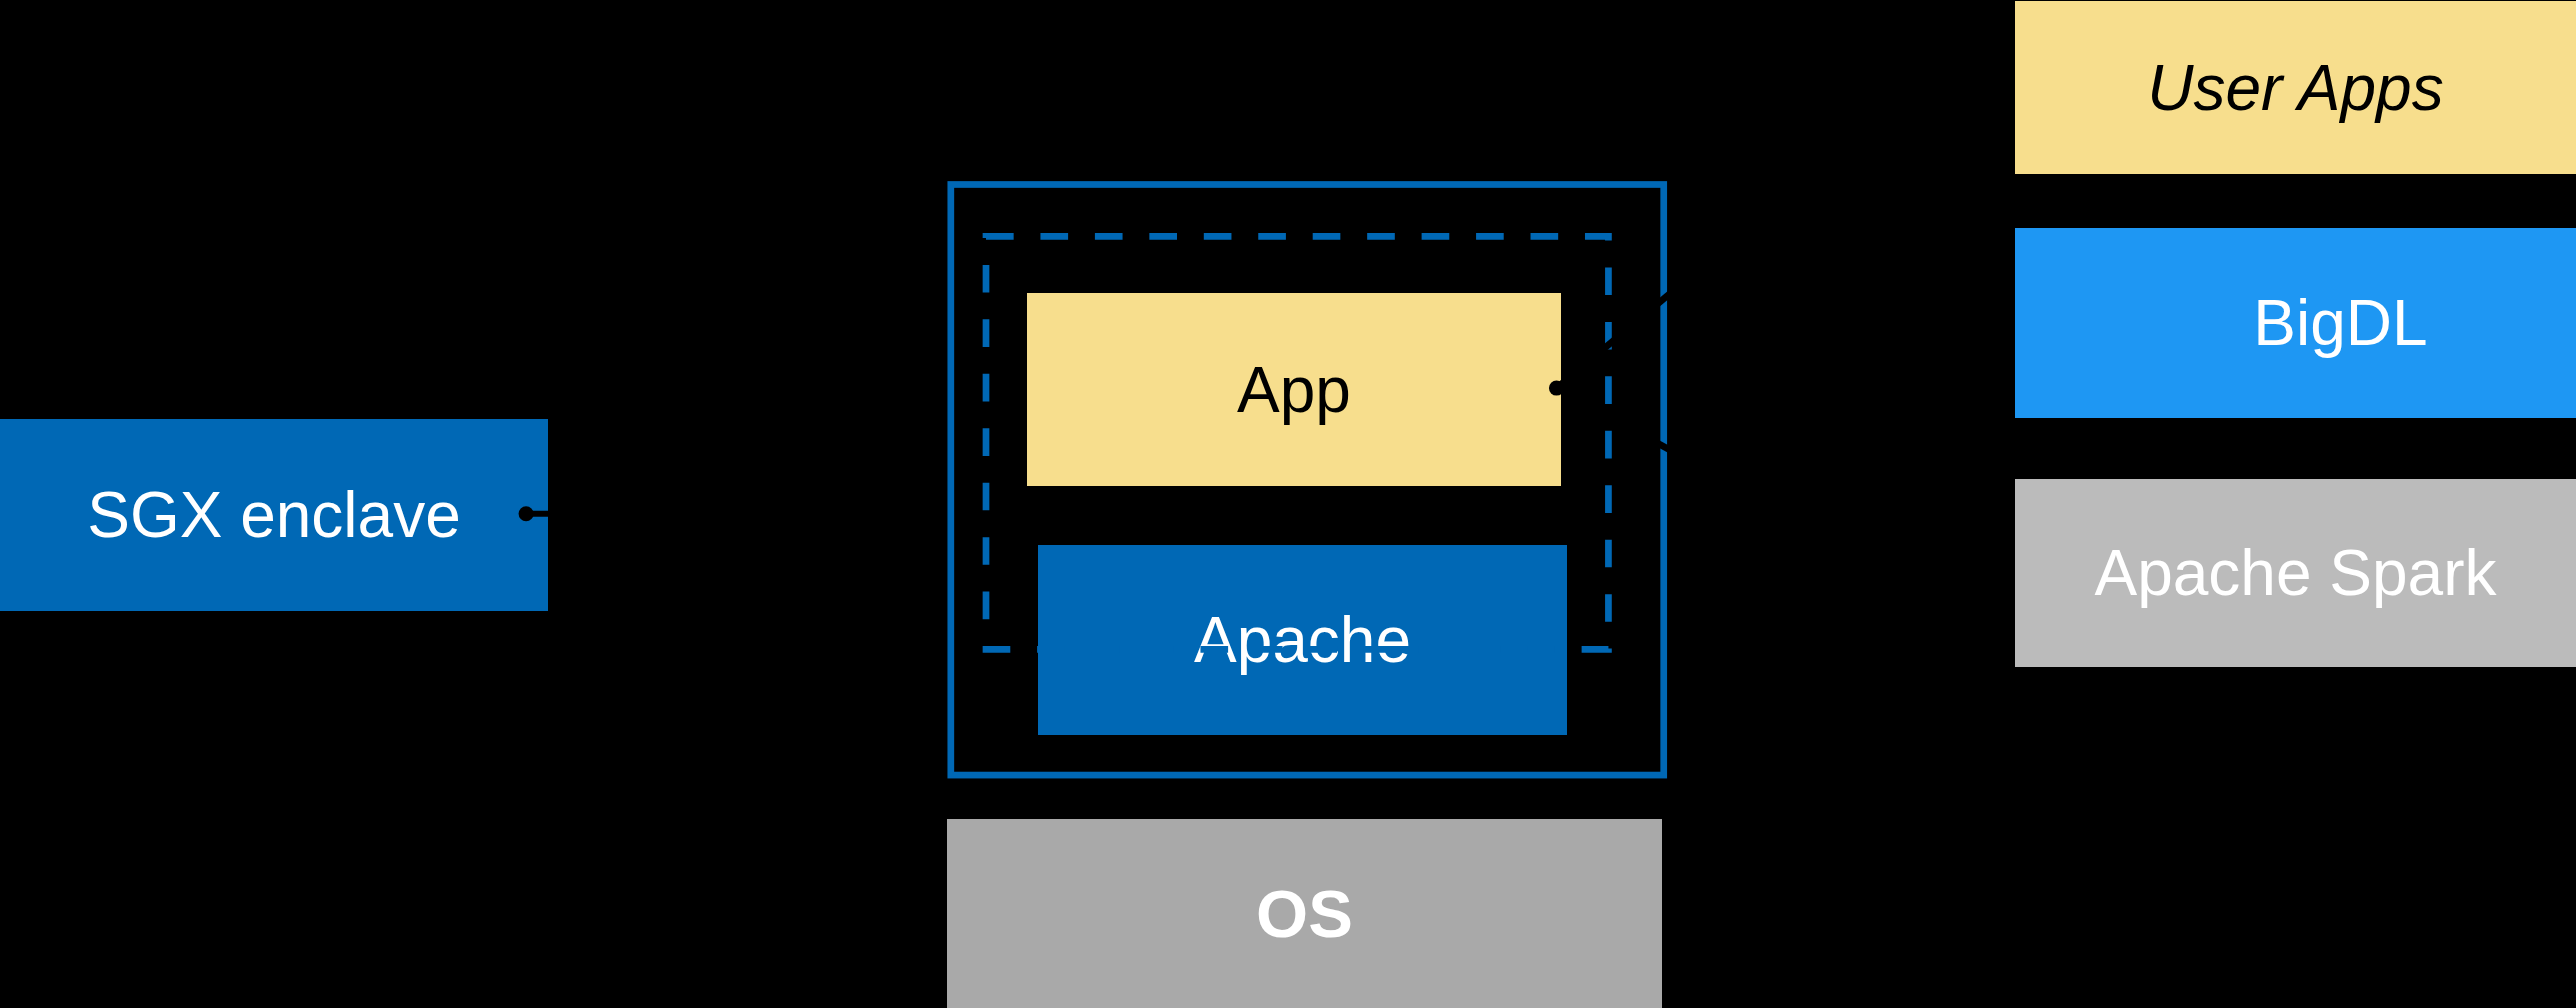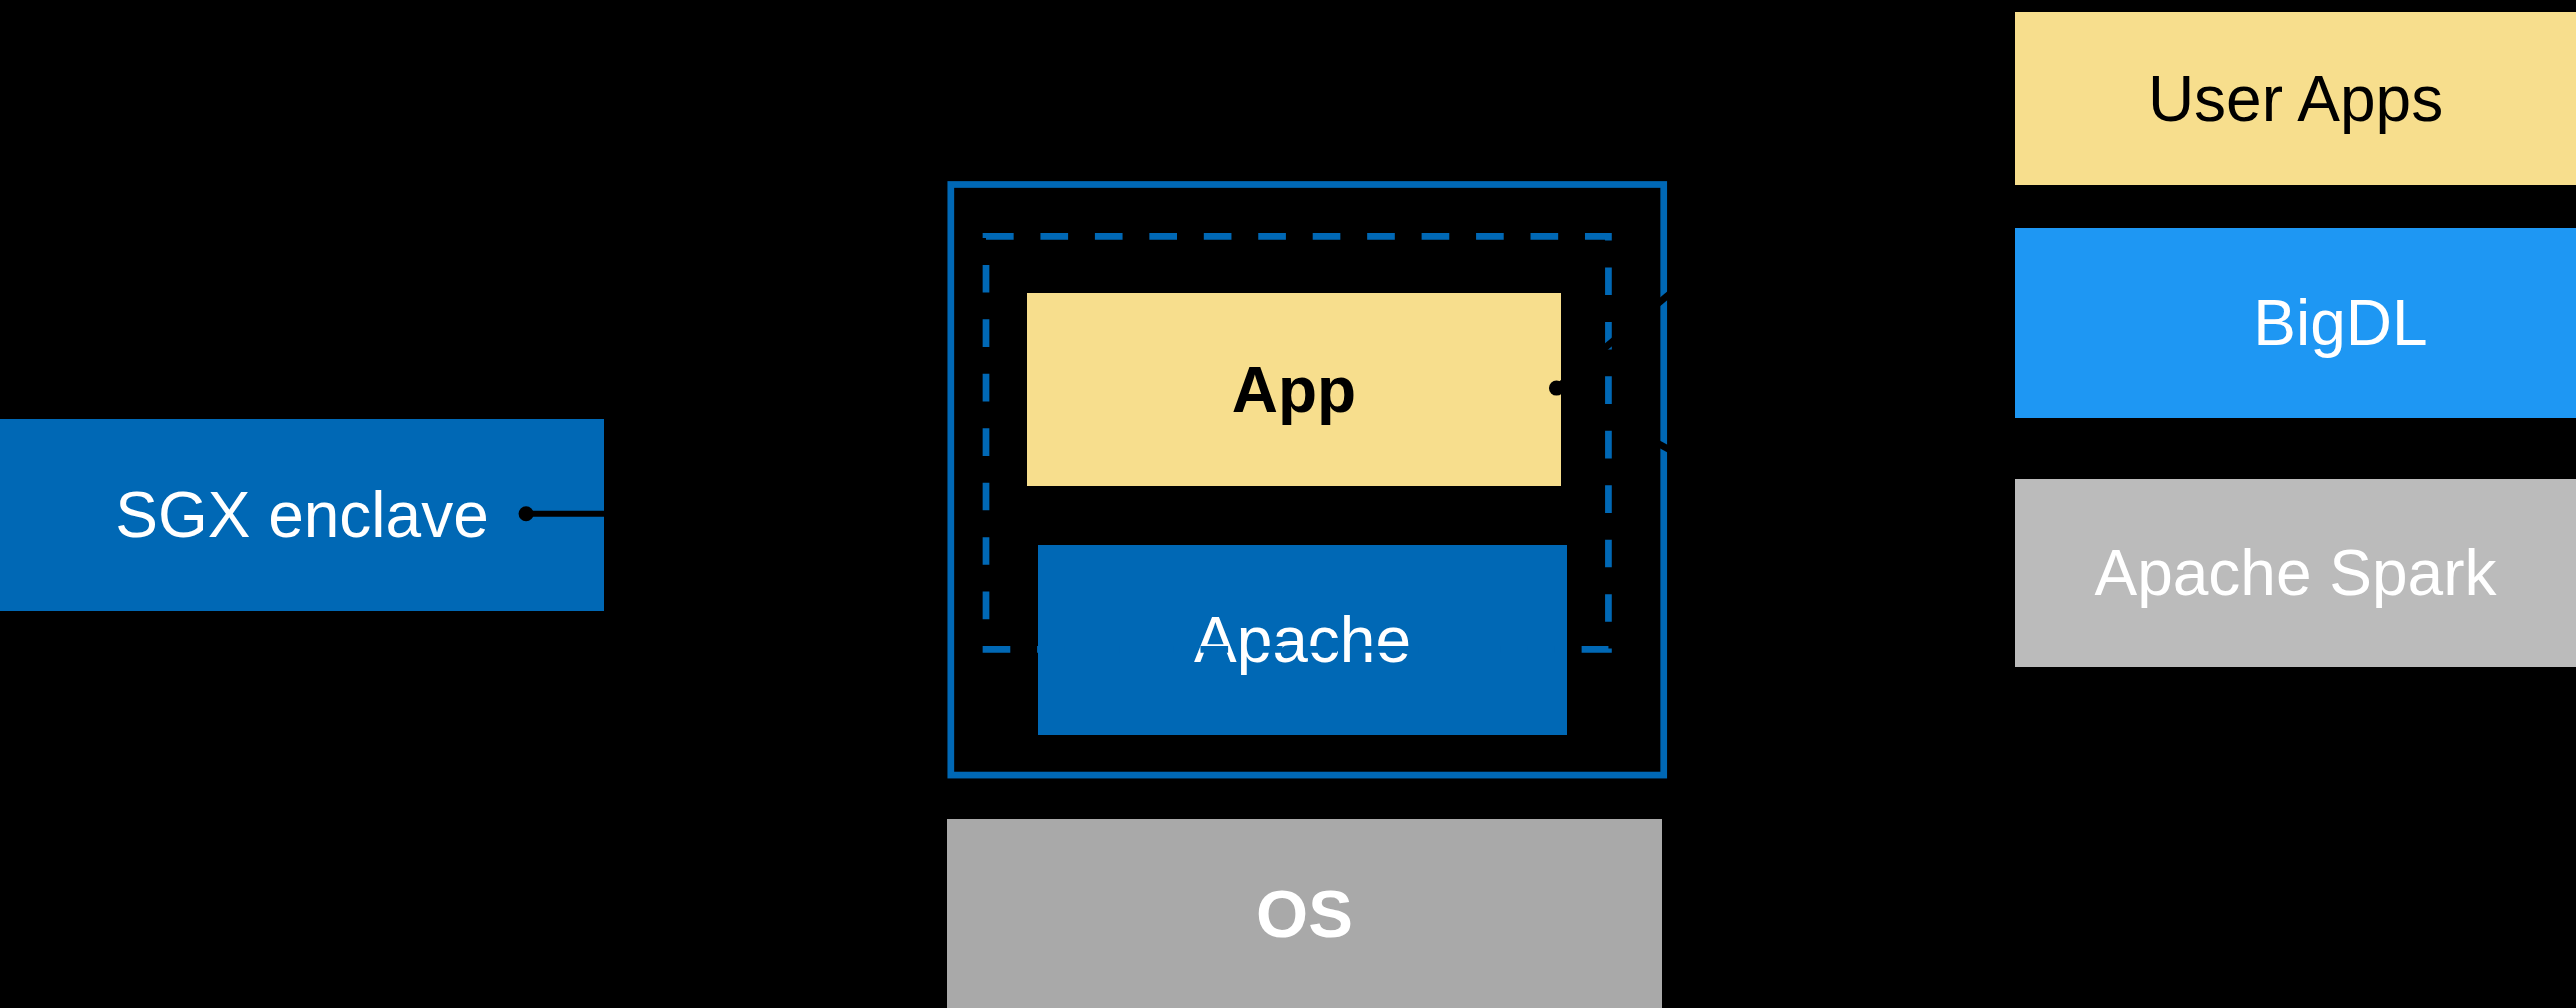--- a/index.html
+++ b/index.html
@@ -20,46 +20,46 @@
     display: flex;
     align-items: center;
     justify-content: center;
     font-size: 64px;
     line-height: 1;
     white-space: nowrap;
   }
   .box .label { display: block; }
 
   .sgx-box {
-    left: 0px; top: 419px; width: 604px; height: 192px;
+    left: 0px; top: 419px; width: 548px; height: 192px;
     background: var(--intel-blue, #0068B5);
     color: var(--label-light, #FFFFFF);
   }
   .app-box {
     left: 1027px; top: 293px; width: 534px; height: 193px;
     background: var(--panel-yellow, #F7DE8D);
     color: var(--label-dark, #000000);
-    font-weight: bold;
   }
   .libos-box {
     left: 1038px; top: 545px; width: 529px; height: 190px;
     background: var(--intel-blue, #0068B5);
     color: var(--label-light, #FFFFFF);
   }
   .os-box {
     left: 947px; top: 819px; width: 715px; height: 189px;
     background: var(--os-gray, #A9A9A9);
     color: var(--label-light, #FFFFFF);
     font-weight: bold;
     font-size: 67px;
   }
   .userapps-box {
-    left: 2015px; top: 12px; width: 561px; height: 173px;
+    left: 2015px; top: 1px; width: 561px; height: 173px;
     background: var(--panel-yellow, #F7DE8D);
     color: var(--label-dark, #000000);
+    font-style: italic;
   }
   .bigdl-box {
     left: 2015px; top: 228px; width: 651px; height: 190px;
     background: var(--bigdl-blue, #1E97F3);
     color: var(--label-light, #FFFFFF);
   }
   .spark-box {
     left: 2015px; top: 479px; width: 561px; height: 188px;
     background: var(--spark-gray, #BBBBBB);
     color: var(--label-light, #FFFFFF);

